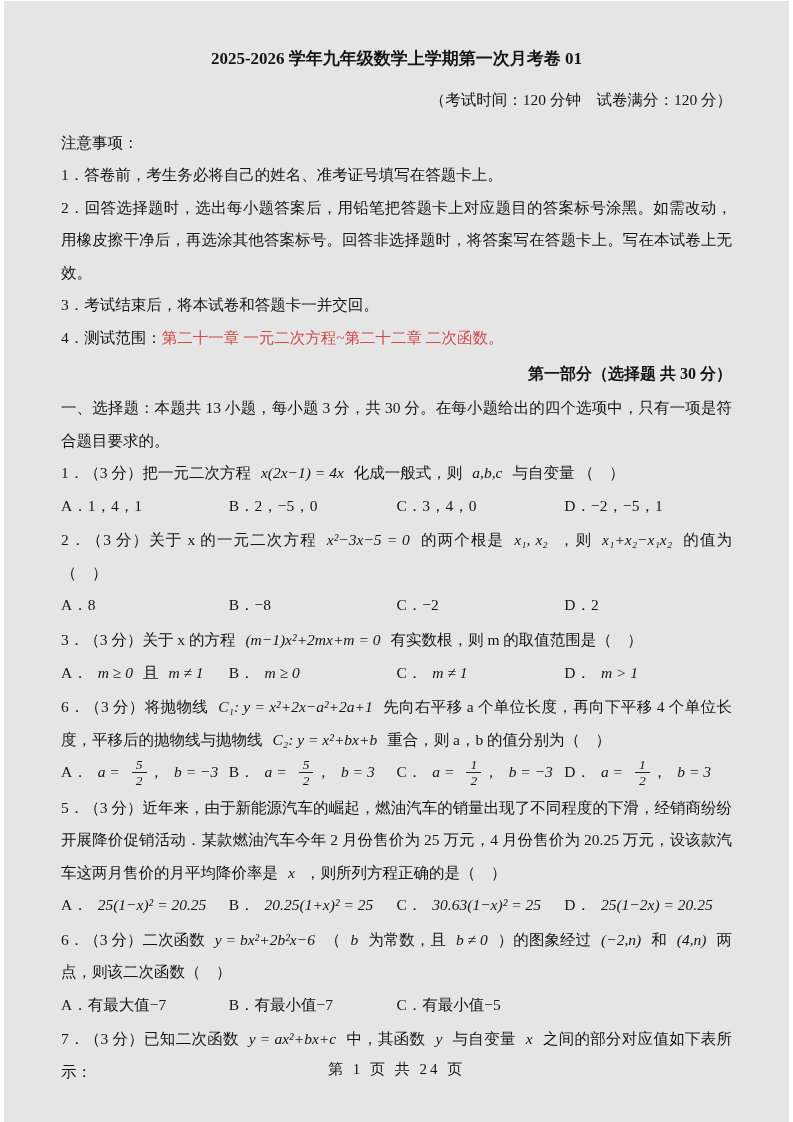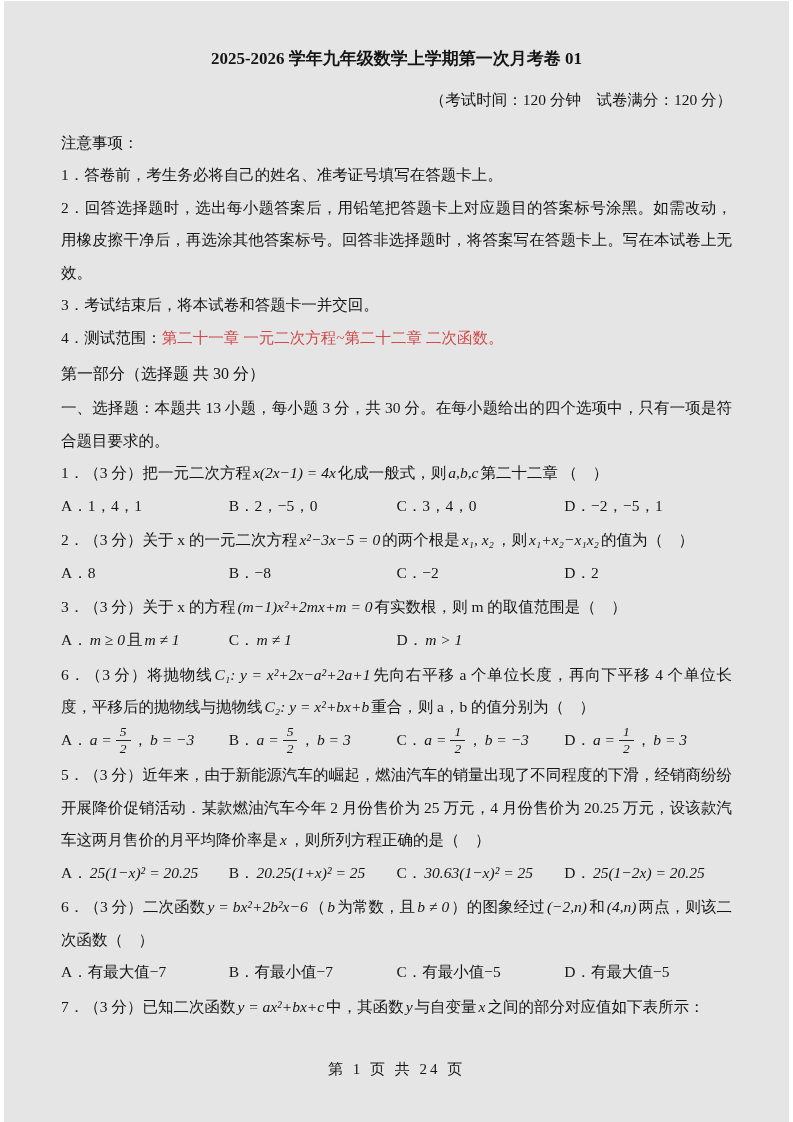--- a/index.html
+++ b/index.html
@@ -22,27 +22,27 @@
     text-align:center;
     margin:0 0 12px 0;
     line-height:1.6;
   }
   .subtitle{
     text-align:right;
     margin:0 0 10px 0;
   }
   p.para{margin:0;text-align:justify;}
   .section-title{
-    font-weight:normal;
+    font-weight:bold;
     font-size:16px;
-    text-align:left;
+    text-align:right;
     margin:2px 0 2px 0;
   }
   .red{color:#cf4a4a;}
-  .math{font-style:italic;padding:0 2px;white-space:nowrap;}
+  .math{font-style:italic;padding:0 10px;white-space:nowrap;}
   .stem{margin:0;text-align:justify;}
   .question{margin:0 0 2px 0;}
   .opts{
     display:grid;
     grid-template-columns:repeat(4,1fr);
     align-items:center;
     margin:0 0 2px 0;
   }
   .opt{white-space:nowrap;}
   .frac{
@@ -78,21 +78,21 @@
   <p class="para">注意事项：</p>
   <p class="para">1．答卷前，考生务必将自己的姓名、准考证号填写在答题卡上。</p>
   <p class="para">2．回答选择题时，选出每小题答案后，用铅笔把答题卡上对应题目的答案标号涂黑。如需改动，用橡皮擦干净后，再选涂其他答案标号。回答非选择题时，将答案写在答题卡上。写在本试卷上无效。</p>
   <p class="para">3．考试结束后，将本试卷和答题卡一并交回。</p>
   <p class="para"><span>4．测试范围：</span><span class="red">第二十一章 一元二次方程~第二十二章 二次函数。</span></p>
 
   <h2 class="section-title">第一部分（选择题 共 30 分）</h2>
   <p class="para">一、选择题：本题共 13 小题，每小题 3 分，共 30 分。在每小题给出的四个选项中，只有一项是符合题目要求的。</p>
 
   <div class="question">
-    <p class="stem"><span>1．（3 分）把一元二次方程</span><span class="math">x(2x−1) = 4x</span><span>化成一般式，则</span><span class="math">a,b,c</span><span>第二十二章 （　）</span></p>
+    <p class="stem"><span>1．（3 分）把一元二次方程</span><span class="math">x(2x−1) = 4x</span><span>化成一般式，则</span><span class="math">a,b,c</span><span>与自变量 （　）</span></p>
     <div class="opts">
       <span class="opt"><span>A．1，4，1</span></span>
       <span class="opt"><span>B．2，−5，0</span></span>
       <span class="opt"><span>C．3，4，0</span></span>
       <span class="opt"><span>D．−2，−5，1</span></span>
     </div>
   </div>
 
   <div class="question">
     <p class="stem"><span>2．（3 分）关于 x 的一元二次方程</span><span class="math">x²−3x−5 = 0</span><span>的两个根是</span><span class="math">x₁, x₂</span><span>，则</span><span class="math">x₁+x₂−x₁x₂</span><span>的值为（　）</span></p>
@@ -101,20 +101,21 @@
       <span class="opt"><span>B．−8</span></span>
       <span class="opt"><span>C．−2</span></span>
       <span class="opt"><span>D．2</span></span>
     </div>
   </div>
 
   <div class="question">
     <p class="stem"><span>3．（3 分）关于 x 的方程</span><span class="math">(m−1)x²+2mx+m = 0</span><span>有实数根，则 m 的取值范围是（　）</span></p>
     <div class="opts">
       <span class="opt"><span>A．</span><span class="math">m ≥ 0</span><span>且</span><span class="math">m ≠ 1</span></span>
+      <span class="opt"><span>B．</span><span class="math">m ≥ 0</span></span>
       <span class="opt"><span>C．</span><span class="math">m ≠ 1</span></span>
       <span class="opt"><span>D．</span><span class="math">m &gt; 1</span></span>
     </div>
   </div>
 
   <div class="question">
     <p class="stem"><span>6．（3 分）将抛物线</span><span class="math">C₁: y = x²+2x−a²+2a+1</span><span>先向右平移 a 个单位长度，再向下平移 4 个单位长度，平移后的抛物线与抛物线</span><span class="math">C₂: y = x²+bx+b</span><span>重合，则 a，b 的值分别为（　）</span></p>
     <div class="opts">
       <span class="opt"><span>A．</span><span class="math">a =</span><span class="frac">
             <span class="num">5</span>
@@ -144,21 +145,20 @@
       <span class="opt"><span>D．</span><span class="math">25(1−2x) = 20.25</span></span>
     </div>
   </div>
 
   <div class="question">
     <p class="stem"><span>6．（3 分）二次函数</span><span class="math">y = bx²+2b²x−6</span><span>（</span><span class="math">b</span><span>为常数，且</span><span class="math">b ≠ 0</span><span>）的图象经过</span><span class="math">(−2,n)</span><span>和</span><span class="math">(4,n)</span><span>两点，则该二次函数（　）</span></p>
     <div class="opts">
       <span class="opt"><span>A．有最大值−7</span></span>
       <span class="opt"><span>B．有最小值−7</span></span>
       <span class="opt"><span>C．有最小值−5</span></span>
-      <span class="opt"><span>D．有最大值−5</span></span>
     </div>
   </div>
 
   <div class="question">
     <p class="stem"><span>7．（3 分）已知二次函数</span><span class="math">y = ax²+bx+c</span><span>中，其函数</span><span class="math">y</span><span>与自变量</span><span class="math">x</span><span>之间的部分对应值如下表所示：</span></p>
   </div>
 
   <div class="footer">第 1 页 共 24 页</div>
 
 </div>

